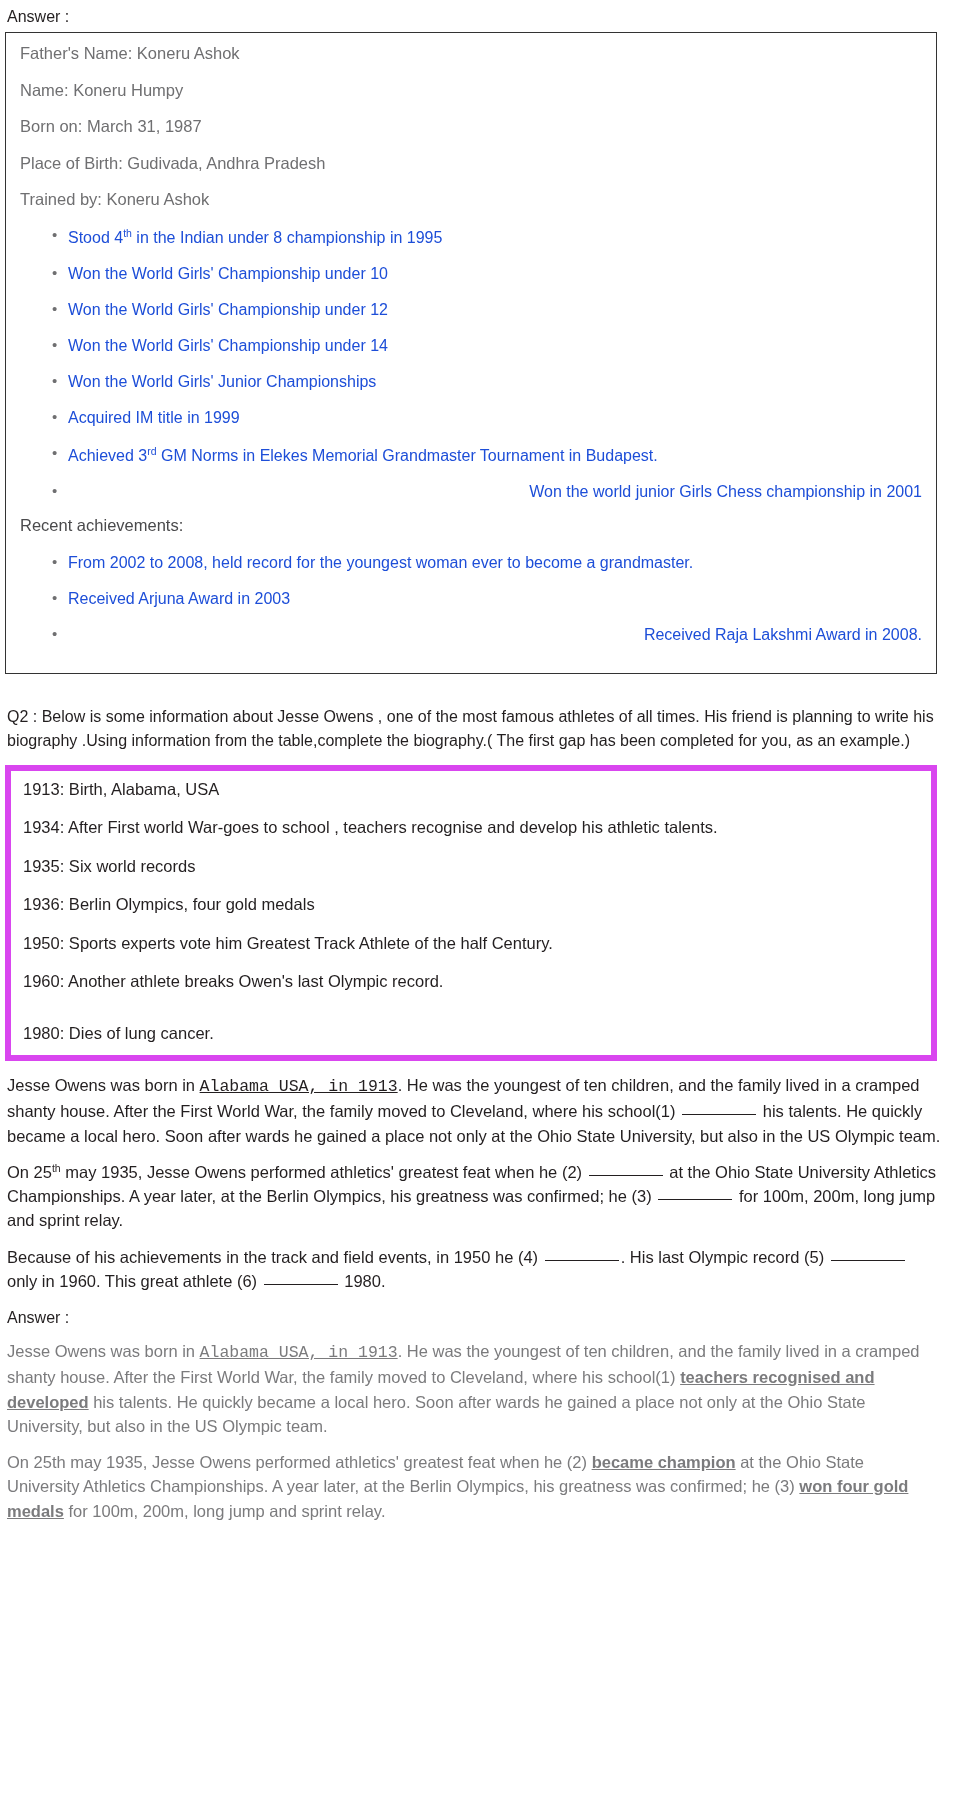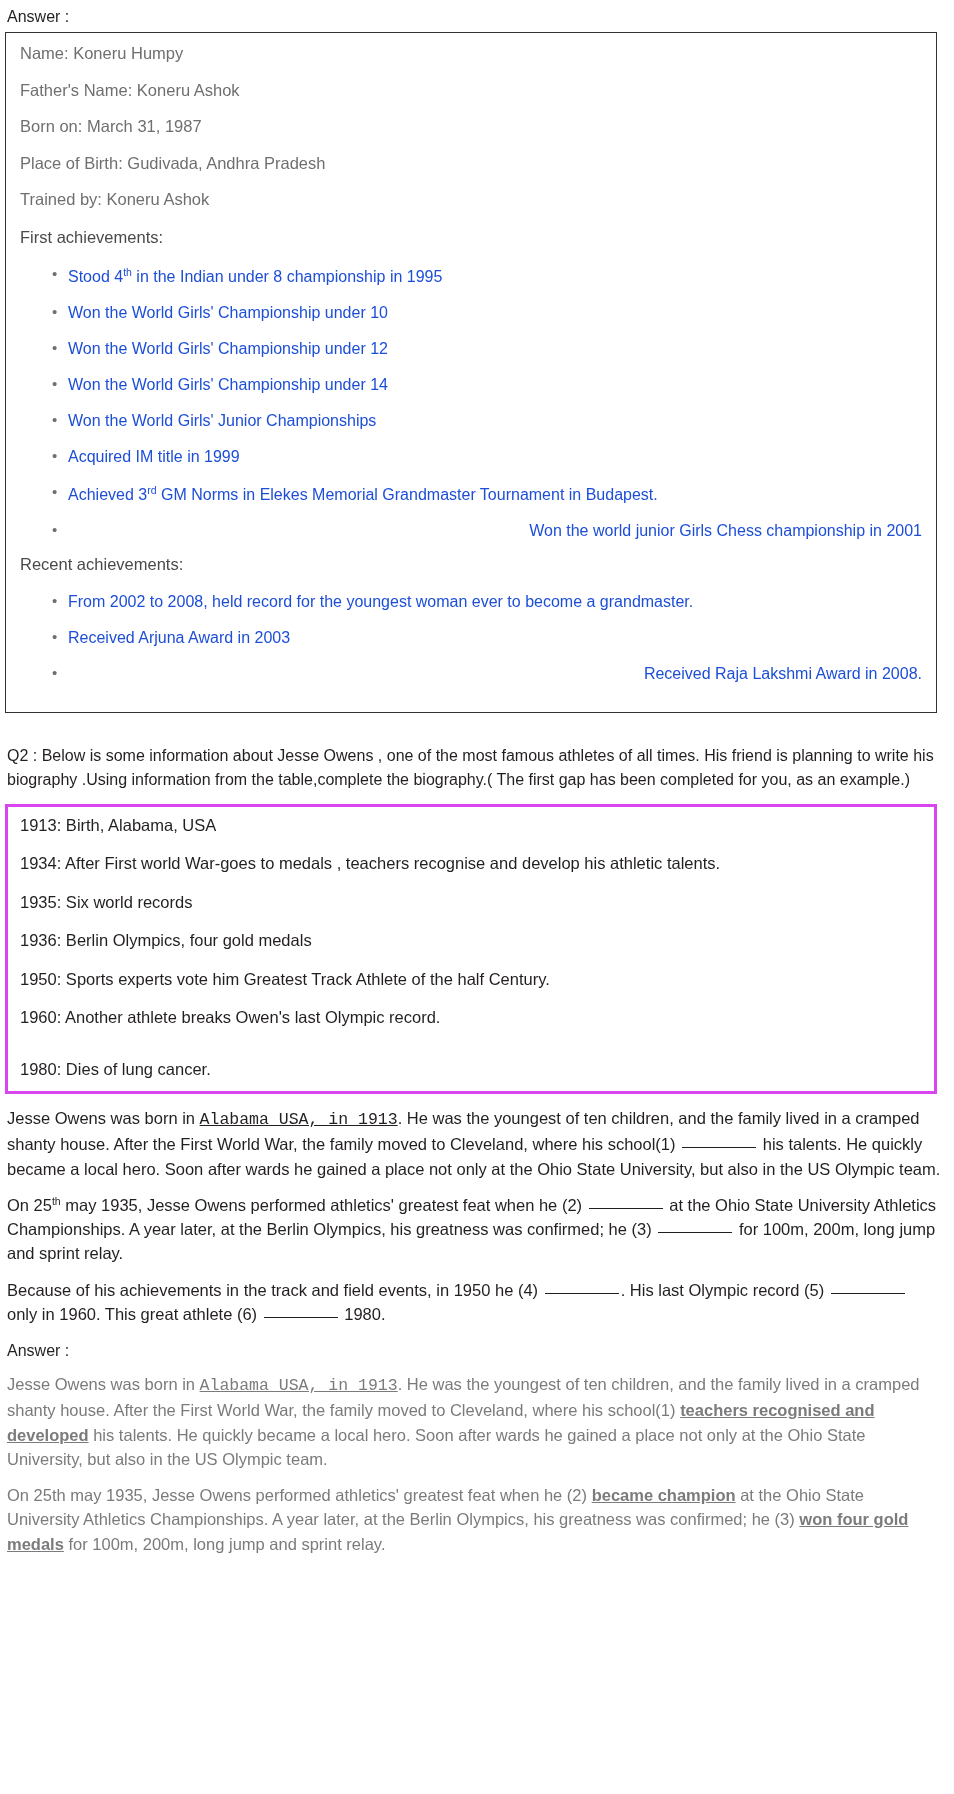--- a/index.html
+++ b/index.html
@@ -69,21 +69,21 @@
   sup { font-size: 10.5px; vertical-align: super; }
 
   .q-block {
     font-size: 16px;
     line-height: 1.48;
     color: #231f20;
     margin: 31px 0 12px 6px;
     width: 930px;
   }
   .table-box {
-    border: 3px solid #d946ef;
+    border: 6px solid #d946ef;
     box-sizing: border-box;
     width: 932px;
     margin: 0 0 0 4px;
     padding: 10px 12px 12px 12px;
   }
   .table-box .line {
     color: #231f20;
     font-size: 16.5px;
     margin-bottom: 22px;
   }
@@ -110,27 +110,26 @@
   .spacer-sm { height: 8px; }
 </style>
 </head>
 <body>
 
 <div class="page">
 
   <div class="answer-label">Answer :</div>
 
   <div class="box">
+    <div class="line">Father's Name: Koneru Ashok</div>
     <div class="line">Name: Koneru Humpy</div>
-    <div class="line">Father's Name: Koneru Ashok</div>
     <div class="line">Born on: March 31, 1987</div>
     <div class="line">Place of Birth: Gudivada, Andhra Pradesh</div>
     <div class="line">Trained by: Koneru Ashok</div>
 
-    <div class="heading-line">First achievements:</div>
     <ul class="bullets">
       <li>Stood 4<sup>th</sup> in the Indian under 8 championship in 1995</li>
       <li>Won the World Girls' Championship under 10</li>
       <li>Won the World Girls' Championship under 12</li>
       <li>Won the World Girls' Championship under 14</li>
       <li>Won the World Girls' Junior Championships</li>
       <li>Acquired IM title in 1999</li>
       <li>Achieved 3<sup>rd</sup> GM Norms in Elekes Memorial Grandmaster Tournament in Budapest.</li>
       <li>Won the world junior Girls Chess championship in 2001</li>
     </ul>
@@ -140,21 +139,21 @@
       <li>From 2002 to 2008, held record for the youngest woman ever to become a grandmaster.</li>
       <li>Received Arjuna Award in 2003</li>
       <li>Received Raja Lakshmi Award in 2008.</li>
     </ul>
   </div>
 
   <div class="q-block">Q2 :  Below is some information about Jesse Owens , one of the most famous athletes of all times. His friend is planning to write his biography .Using information from the table,complete the biography.( The first gap has been completed for you, as an example.)</div>
 
   <div class="table-box">
     <div class="line">1913: Birth, Alabama, USA</div>
-    <div class="line">1934: After First world War-goes to medals , teachers recognise and develop his athletic talents.</div>
+    <div class="line">1934: After First world War-goes to school , teachers recognise and develop his athletic talents.</div>
     <div class="line">1935: Six world records</div>
     <div class="line">1936: Berlin Olympics, four gold medals</div>
     <div class="line">1950: Sports experts vote him Greatest Track Athlete of the half Century.</div>
     <div class="line">1960: Another athlete breaks Owen's last Olympic record.</div>
     <div class="line">1980: Dies of lung cancer.</div>
   </div>
 
   <div class="para"><span>Jesse Owens was born in </span><span class="u">Alabama USA, in 1913</span><span>. He was the youngest of ten children, and the family lived in a cramped shanty house. After the First World War, the family moved to Cleveland, where his school(1) </span><span class="gap"></span><span> his talents. He quickly became a local hero. Soon after wards he gained a place not only at the Ohio State University, but also in the US Olympic team.</span></div>
 
   <div class="para">On 25<sup>th</sup> may 1935, Jesse Owens performed athletics' greatest feat when he (2) <span class="gap"></span><span> at the Ohio State University Athletics Championships. A year later, at the Berlin Olympics, his greatness was confirmed; he (3) </span><span class="gap"></span><span> for 100m, 200m, long jump and sprint relay.</span></div>

